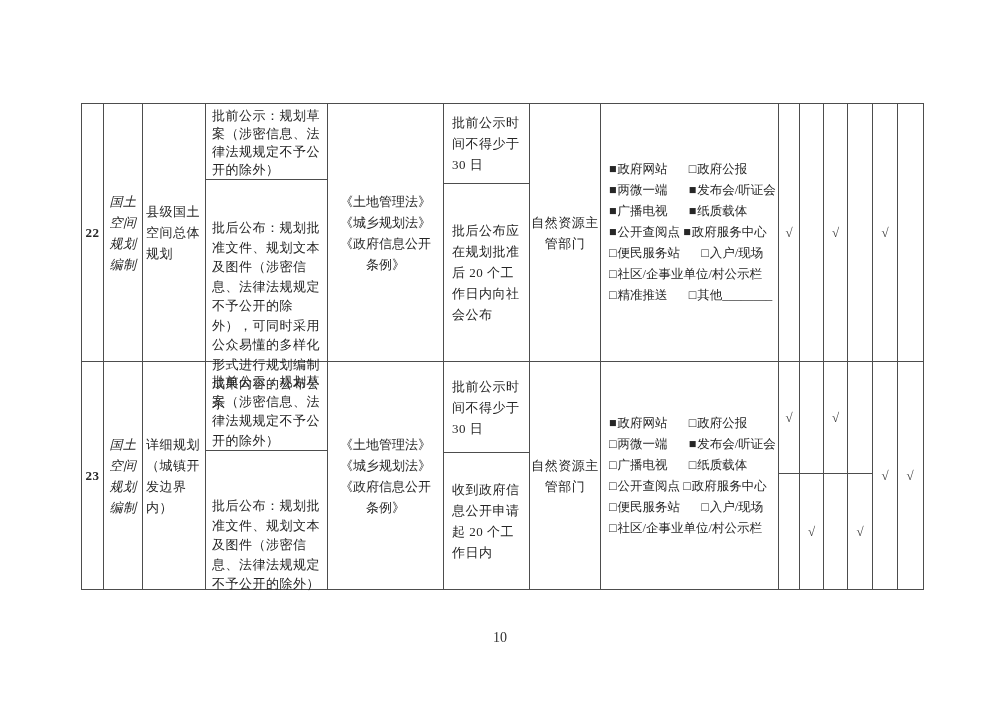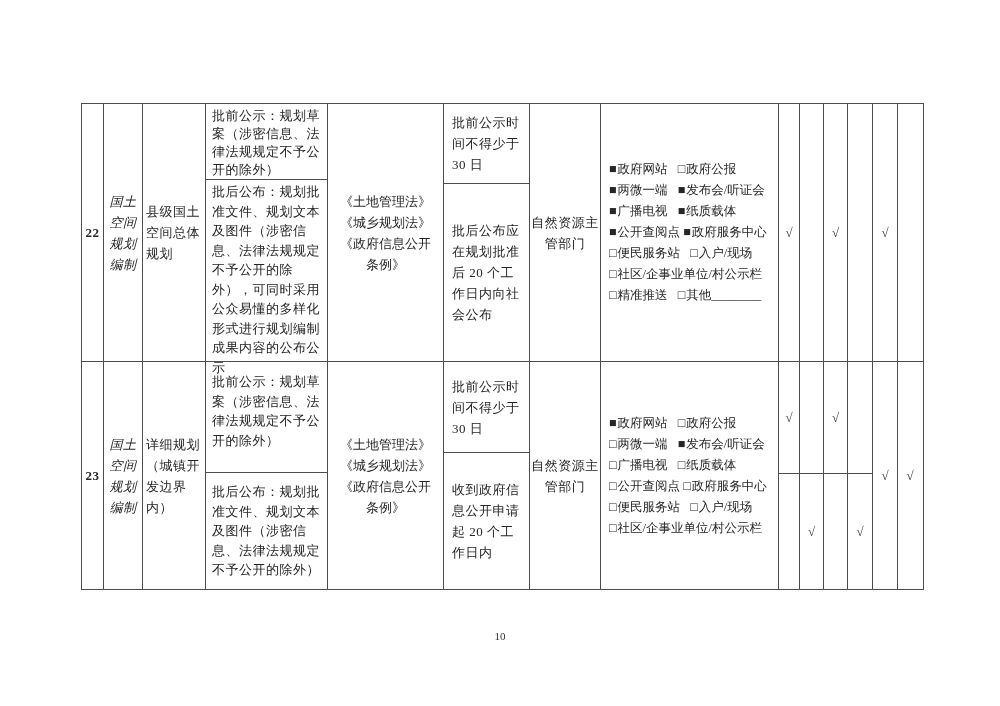--- a/index.html
+++ b/index.html
@@ -17,21 +17,21 @@
   .row.r22{height:258px;border-bottom:1px solid #4d4d4d;}
   .row.r23{height:227px;}
   .col{box-sizing:border-box;border-right:1px solid #4d4d4d;display:flex;flex-direction:column;}
   .col.last{border-right:none;}
   .center{justify-content:center;align-items:center;text-align:center;}
   .vcenter{justify-content:center;}
   .c-no{width:22px;font-weight:bold;}
   .c-cat{width:39px;font-style:italic;}
   .c-item{width:63px;padding:0 3px;text-align:left;align-items:flex-start;}
   .c-item span{display:block;width:100%;}
-  .c-content{width:122px;}
+  .c-content{width:122px;gap:36px;}
   .c-legal{width:116px;padding:0 6px;letter-spacing:0;align-items:flex-start;}
   .c-legal span{display:block;width:100%;text-align:center;}
   .c-time{width:86px;}
   .c-dept{width:71px;}
   .c-channels{width:178px;}
   .ck0{width:21px;}.ck1{width:24px;}.ck2{width:24px;}.ck3{width:25px;}.ck4{width:25px;}.ck5{width:24px;}
   .sub{box-sizing:border-box;display:flex;flex-direction:column;}
   .sub-top{border-bottom:1px solid #4d4d4d;}
   .sub-bot{flex:1;}
   
@@ -44,26 +44,26 @@
   .r22 .c-time .sub-top{height:80px;}
   .r23 .c-time .sub-top{height:91px;}
   
   .r23 .c-check .sub-top{height:112px;justify-content:center;align-items:center;}
   .r23 .c-check .sub-bot{justify-content:center;align-items:center;}
   .c-check{font-size:13px;color:#3a3a3a;}
   .tick{letter-spacing:0;}
   
   .c-channels{padding-left:8px;letter-spacing:0;font-size:12.5px;}
   .ch-line{line-height:21px;white-space:nowrap;text-align:left;}
-  .ch-item + .ch-item{margin-left:7px;}
+  .ch-item + .ch-item{margin-left:18px;}
   .ch-line.tight .ch-item + .ch-item{margin-left:0;}
   .box{margin-right:1px;}
   .page-number{
     position:absolute;left:0;top:630px;width:1000px;text-align:center;
-    font-size:11px;color:#333;font-family:"Liberation Serif","DejaVu Serif",serif;
+    font-size:14px;color:#333;font-family:"Liberation Serif","DejaVu Serif",serif;
   }
 </style>
 </head>
 <body>
 
 <div class="tbl">
 
   <div class="row r22">
     <div class="col c-no center">
       <span>22</span>

